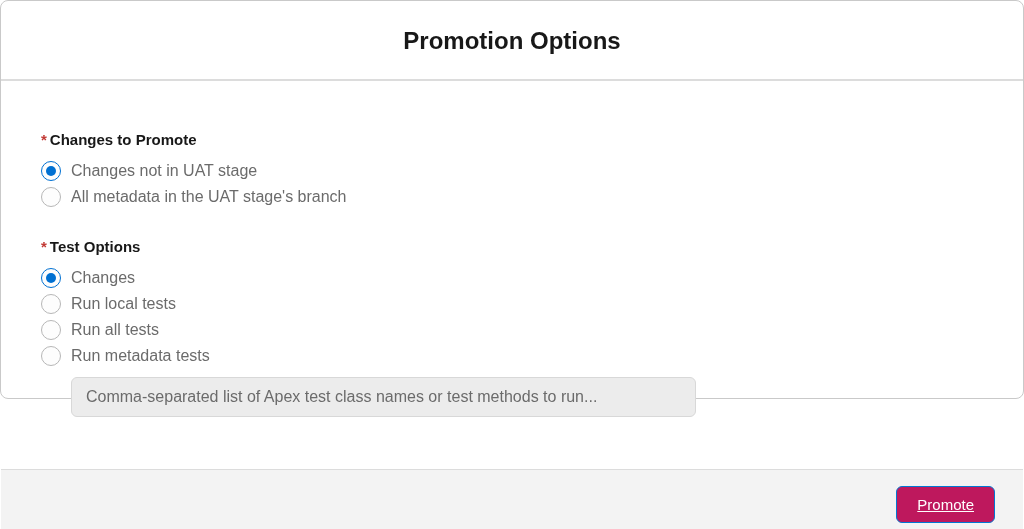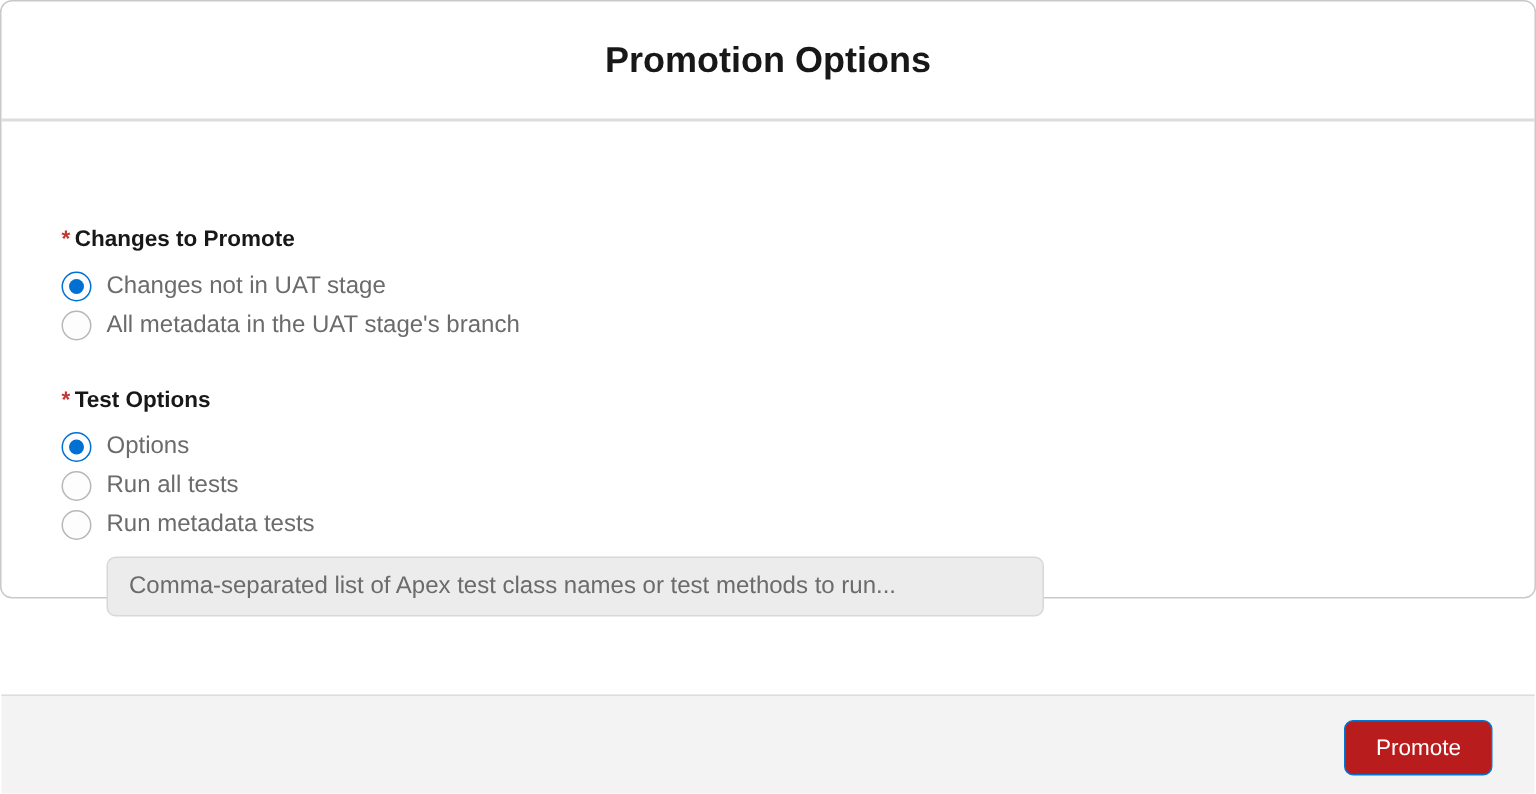--- a/index.html
+++ b/index.html
@@ -29,21 +29,20 @@
       border-bottom: 2px solid #dcdcdc;
     }
     .modal-title {
       font-size: 24px;
       font-weight: 700;
       color: #181818;
     }
     .modal-body {
       flex: 1;
       padding: 50px 40px 24px 40px;
-      margin-top: 20px;
     }
     .section {
       margin-bottom: 28px;
     }
     .section-label {
       font-size: 15px;
       font-weight: 700;
       color: #181818;
       margin-bottom: 10px;
     }
@@ -118,24 +117,25 @@
       border: 1px solid transparent;
       cursor: pointer;
       font-family: inherit;
     }
     .btn-cancel {
       background: #fff;
       color: #0176d3;
       border-color: #d8d8d8;
     }
     .btn-primary {
-      background: #b91c1c;
+      background: #be185d;
       color: #fff;
       border-color: #0176d3;
       font-weight: 400;
+      text-decoration: underline;
     }
   </style>
 </head>
 <body>
 
 <div class="modal">
   <div class="modal-header">
     <div class="modal-title">Promotion Options</div>
   </div>
 
@@ -160,21 +160,25 @@
 
     <div class="section">
       <div class="section-label">
         <span class="required-asterisk">*</span><span>Test Options</span>
       </div>
 
       <div class="radio-row">
         <span class="radio-outer selected">
             <span class="radio-inner"></span>
           </span>
-        <span class="radio-label">Options</span>
+        <span class="radio-label">Changes</span>
+      </div>
+      <div class="radio-row">
+        <span class="radio-outer"></span>
+        <span class="radio-label">Run local tests</span>
       </div>
       <div class="radio-row">
         <span class="radio-outer"></span>
         <span class="radio-label">Run all tests</span>
       </div>
       <div class="radio-row">
         <span class="radio-outer"></span>
         <span class="radio-label">Run metadata tests</span>
       </div>
 

